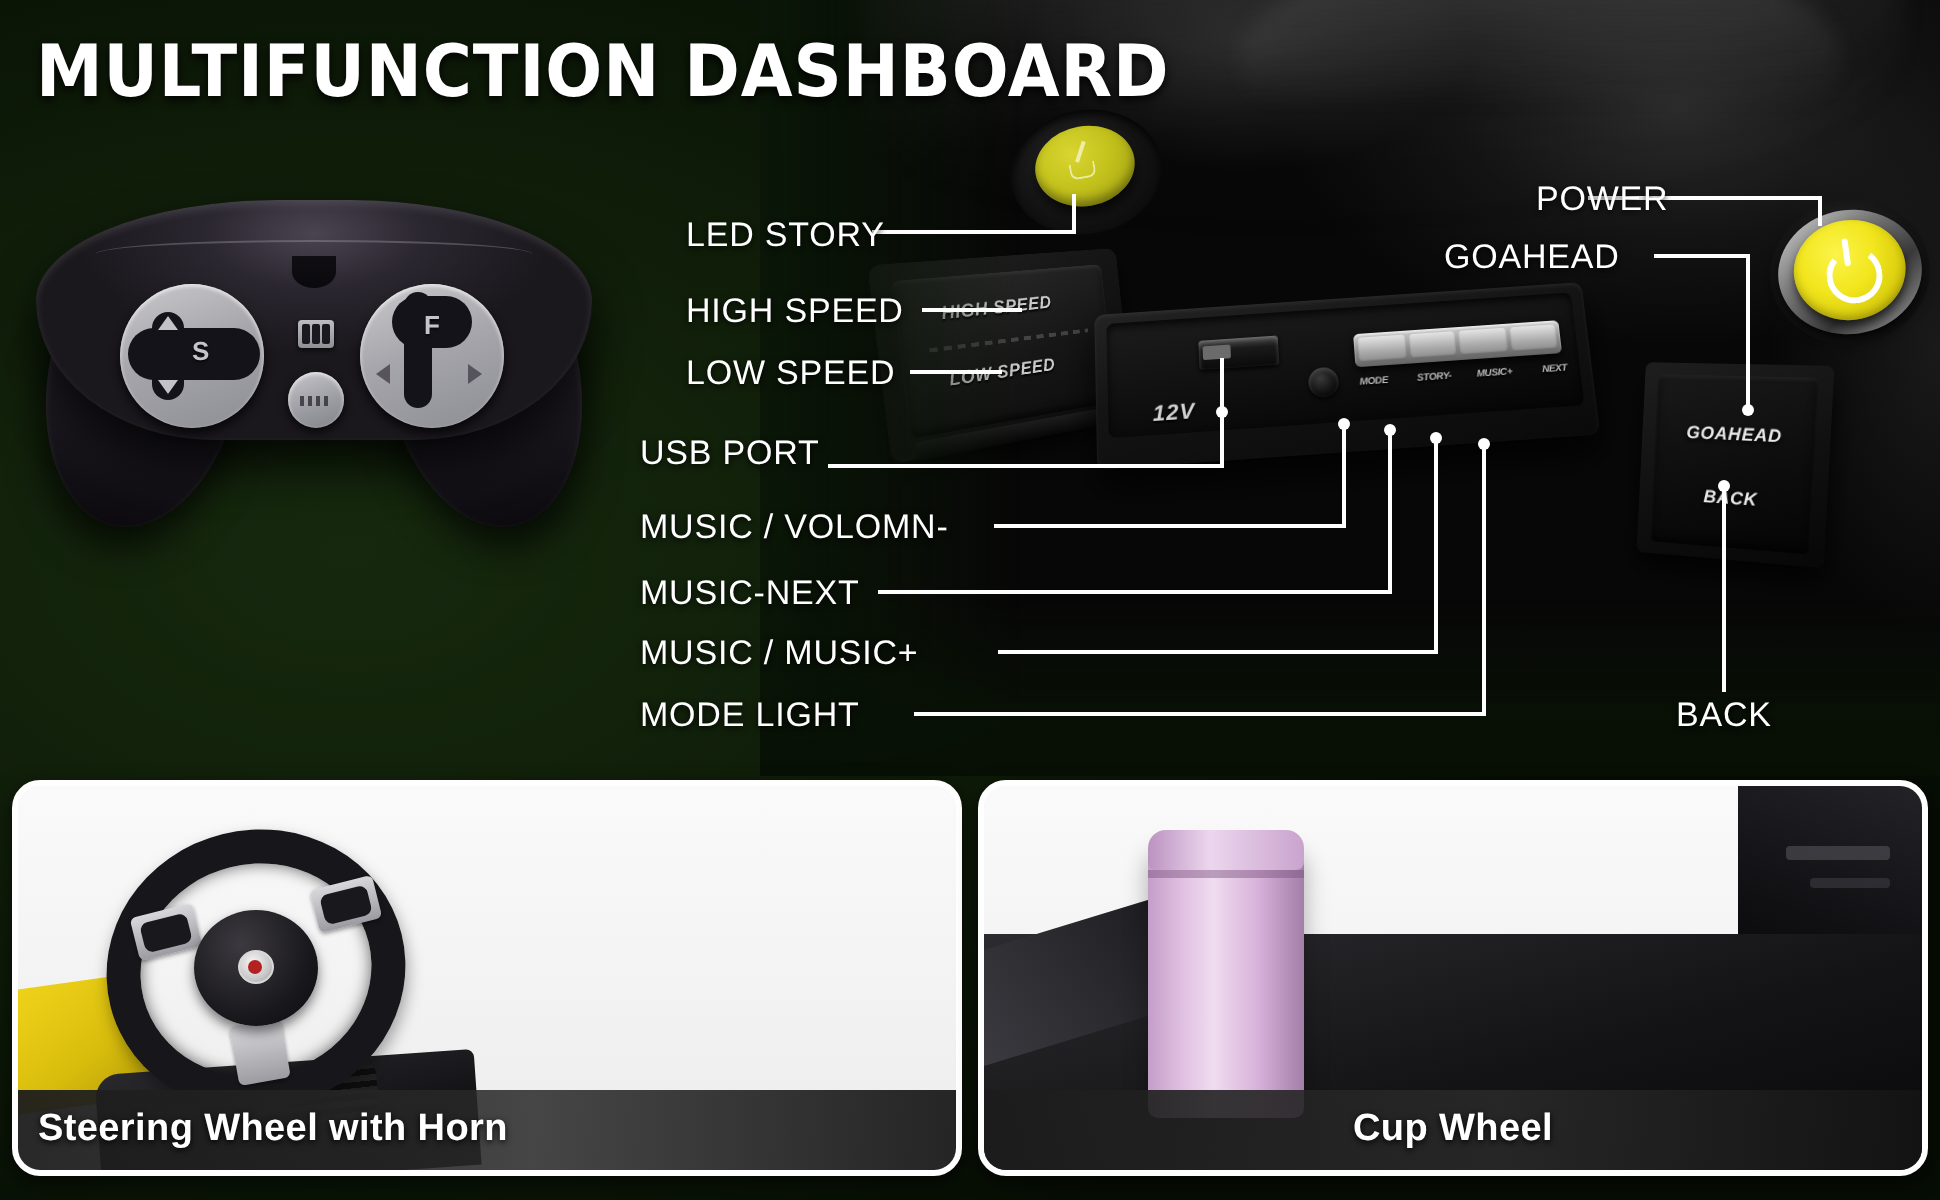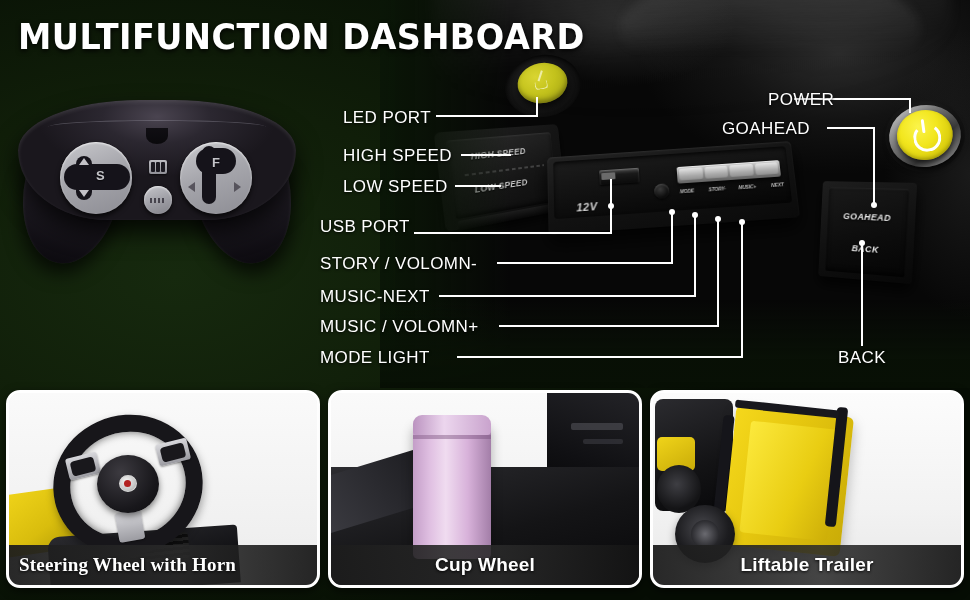--- a/index.html
+++ b/index.html
@@ -377,21 +377,21 @@
     background:linear-gradient(180deg,#fafafa,#ececec);
   }
   .caption{
     position:absolute;left:0;bottom:0;width:100%;height:40px;
     background:linear-gradient(90deg, rgba(28,28,28,.94), rgba(42,42,42,.86) 55%, rgba(20,20,20,.92));
     display:flex;align-items:center;justify-content:center;
     color:#fff;font-size:19px;font-weight:bold;
     letter-spacing:.2px;
     text-shadow:0 1px 3px rgba(0,0,0,.95);
   }
-  .card:first-child .caption{justify-content:flex-start;padding-left:10px;font-family:Liberation Serif, serif;}
+  .card:first-child .caption{justify-content:flex-start;padding-left:10px;}
 
   
   .sw-wheel{
     position:absolute;left:44px;top:22px;width:150px;height:140px;
     border-radius:50%;
     border:17px solid #17161a;
     box-shadow:inset 0 0 8px rgba(0,0,0,.6), 0 4px 8px rgba(0,0,0,.35);
     transform:rotate(-14deg);
   }
   .sw-hub{
@@ -701,27 +701,27 @@
         <circle cx="611" cy="206" r="3"></circle>
         <circle cx="672" cy="212" r="3"></circle>
         <circle cx="695" cy="215" r="3"></circle>
         <circle cx="718" cy="219" r="3"></circle>
         <circle cx="742" cy="222" r="3"></circle>
         <circle cx="874" cy="205" r="3"></circle>
         <circle cx="862" cy="243" r="3"></circle>
       </g>
     </svg>
 
-    <div class="callout" style="left:343px;top:108px;">LED PORT</div>
+    <div class="callout" style="left:343px;top:108px;">LED STORY</div>
     <div class="callout" style="left:343px;top:146px;">HIGH SPEED</div>
     <div class="callout" style="left:343px;top:177px;">LOW SPEED</div>
     <div class="callout" style="left:320px;top:217px;">USB PORT</div>
-    <div class="callout" style="left:320px;top:254px;">STORY / VOLOMN-</div>
+    <div class="callout" style="left:320px;top:254px;">MUSIC / VOLOMN-</div>
     <div class="callout" style="left:320px;top:287px;">MUSIC-NEXT</div>
-    <div class="callout" style="left:320px;top:317px;">MUSIC / VOLOMN+</div>
+    <div class="callout" style="left:320px;top:317px;">MUSIC / MUSIC+</div>
     <div class="callout" style="left:320px;top:348px;">MODE LIGHT</div>
 
     <div class="callout right" style="left:768px;top:90px;">POWER</div>
     <div class="callout right" style="left:722px;top:119px;">GOAHEAD</div>
     <div class="callout right" style="left:838px;top:348px;">BACK</div>
 
     <div class="title">MULTIFUNCTION DASHBOARD</div>
   </div>
 
   <div class="cards">
@@ -751,29 +751,15 @@
         <div class="ch-console"></div>
         <div class="ch-slope"></div>
         <div class="cup"></div>
         <div class="cup-lid"></div>
         <div class="cup-ring"></div>
       </div>
       <div class="caption">Cup Wheel</div>
     </div>
 
 
-    <div class="card">
-      <div class="card-photo tr-bg">
-        <div class="tr-car"></div>
-        <div class="tr-caryellow"></div>
-        <div class="tr-tire2"></div>
-        <div class="tr-bed"></div>
-        <div class="tr-inner"></div>
-        <div class="tr-rail tr-r1"></div>
-        <div class="tr-rail tr-r2"></div>
-        <div class="tr-top"></div>
-        <div class="tr-tire"></div>
-      </div>
-      <div class="caption">Liftable Trailer</div>
-    </div>
 
   </div>
 </div>
 
 </body></html>

